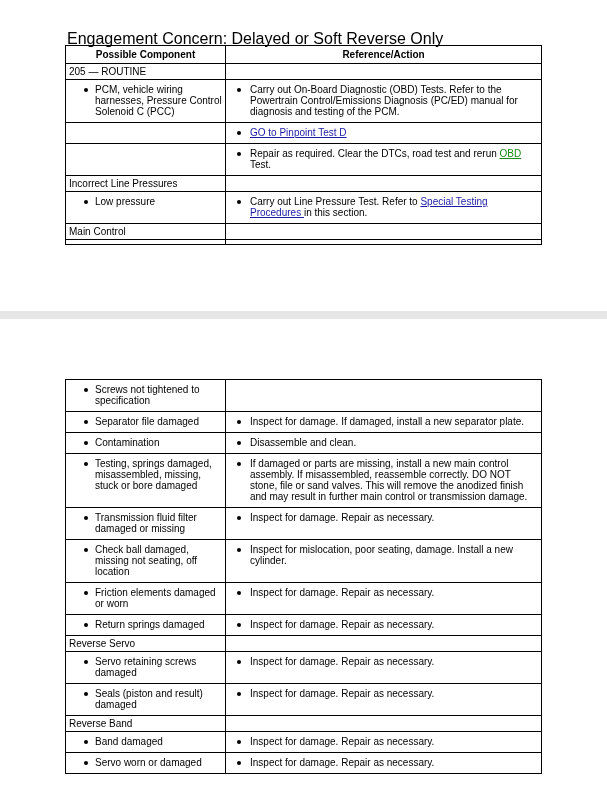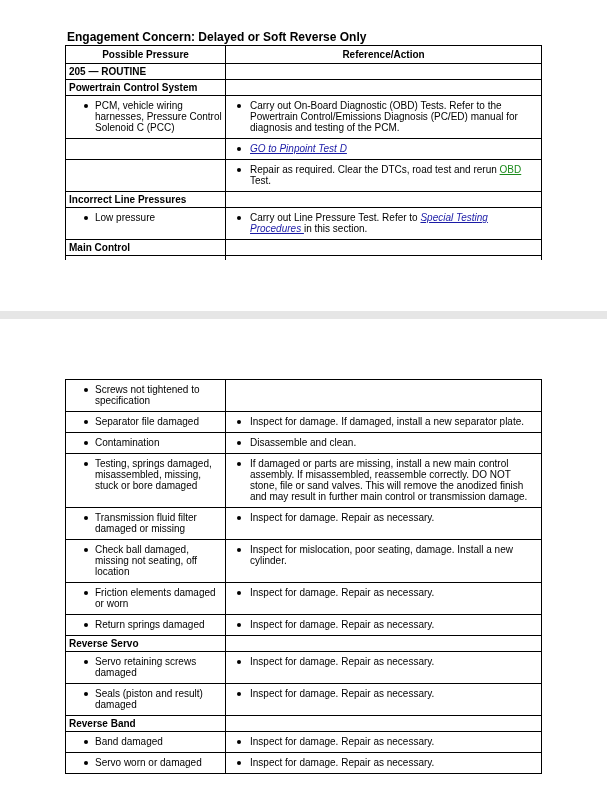--- a/index.html
+++ b/index.html
@@ -9,69 +9,65 @@
     font-family: "Liberation Sans", sans-serif;
     color: #000;
   }
   .page { position: absolute; left: 0; width: 607px; background: #fff; }
   .page1 { top: 0; height: 311px; }
   .gap { position: absolute; left: 0; top: 311px; width: 607px; height: 8px; background: #e6e6e6; }
   .page2 { top: 319px; height: 481px; }
 
   .title {
     position: absolute; left: 67px; top: 30px;
-    font-size: 12px; font-weight: bold;
+    font-size: 16px; font-weight: normal;
   }
   table.doc {
     position: absolute; left: 65px; width: 476px;
     border-collapse: collapse; table-layout: fixed;
     font-size: 10px; line-height: 11px;
   }
   table.doc td, table.doc th {
     border: 1px solid #000; vertical-align: top; padding: 2px 3px;
   }
   table.doc th { font-weight: bold; text-align: center; padding: 3px; }
   table.doc col.c1 { width: 160px; }
   table.doc col.c2 { width: 316px; }
-  .sec { font-weight: bold; }
+  .sec { font-weight: normal; }
   .bul { position: relative; padding-left: 26px; margin: 2px 0 3px 0; }
   .bul::before {
     content: ""; position: absolute; left: 15px; top: 4px;
     width: 4px; height: 4px; border-radius: 50%; background: #000;
   }
   .bul.r { padding-left: 21px; }
   .bul.r::before { left: 8px; }
-  a.blue { color: #1a1aa6; text-decoration: underline; font-style: italic; }
+  a.blue { color: #1a1aa6; text-decoration: underline; }
   a.green { color: #1a8a1a; text-decoration: underline; }
   .clip1 { position: absolute; left: 0; top: 0; width: 607px; height: 260px; overflow: hidden; }
   .clip2 { position: absolute; left: 0; top: 60px; width: 607px; height: 421px; overflow: hidden; }
   .notop td { border-top: none; }
 </style>
 </head>
 <body>
 
 <div class="page page1">
   <div class="title">Engagement Concern: Delayed or Soft Reverse Only</div>
   <div class="clip1">
     <table class="doc" style="top:45px;">
       <colgroup>
           <col class="c1">
           <col class="c2">
         </colgroup>
       <tbody>
           <tr>
-        <th>Possible Pressure</th>
+        <th>Possible Component</th>
         <th>Reference/Action</th>
       </tr>
       <tr>
         <td class="sec">205 — ROUTINE</td>
-        <td></td>
-      </tr>
-      <tr>
-        <td class="sec">Powertrain Control System</td>
         <td></td>
       </tr>
       <tr>
         <td>
               <div class="bul">PCM, vehicle wiring harnesses, Pressure Control Solenoid C (PCC)</div>
             </td>
         <td>
               <div class="bul r">Carry out On-Board Diagnostic (OBD) Tests. Refer to the Powertrain Control/Emissions Diagnosis (PC/ED) manual for diagnosis and testing of the PCM.</div>
             </td>
       </tr>

